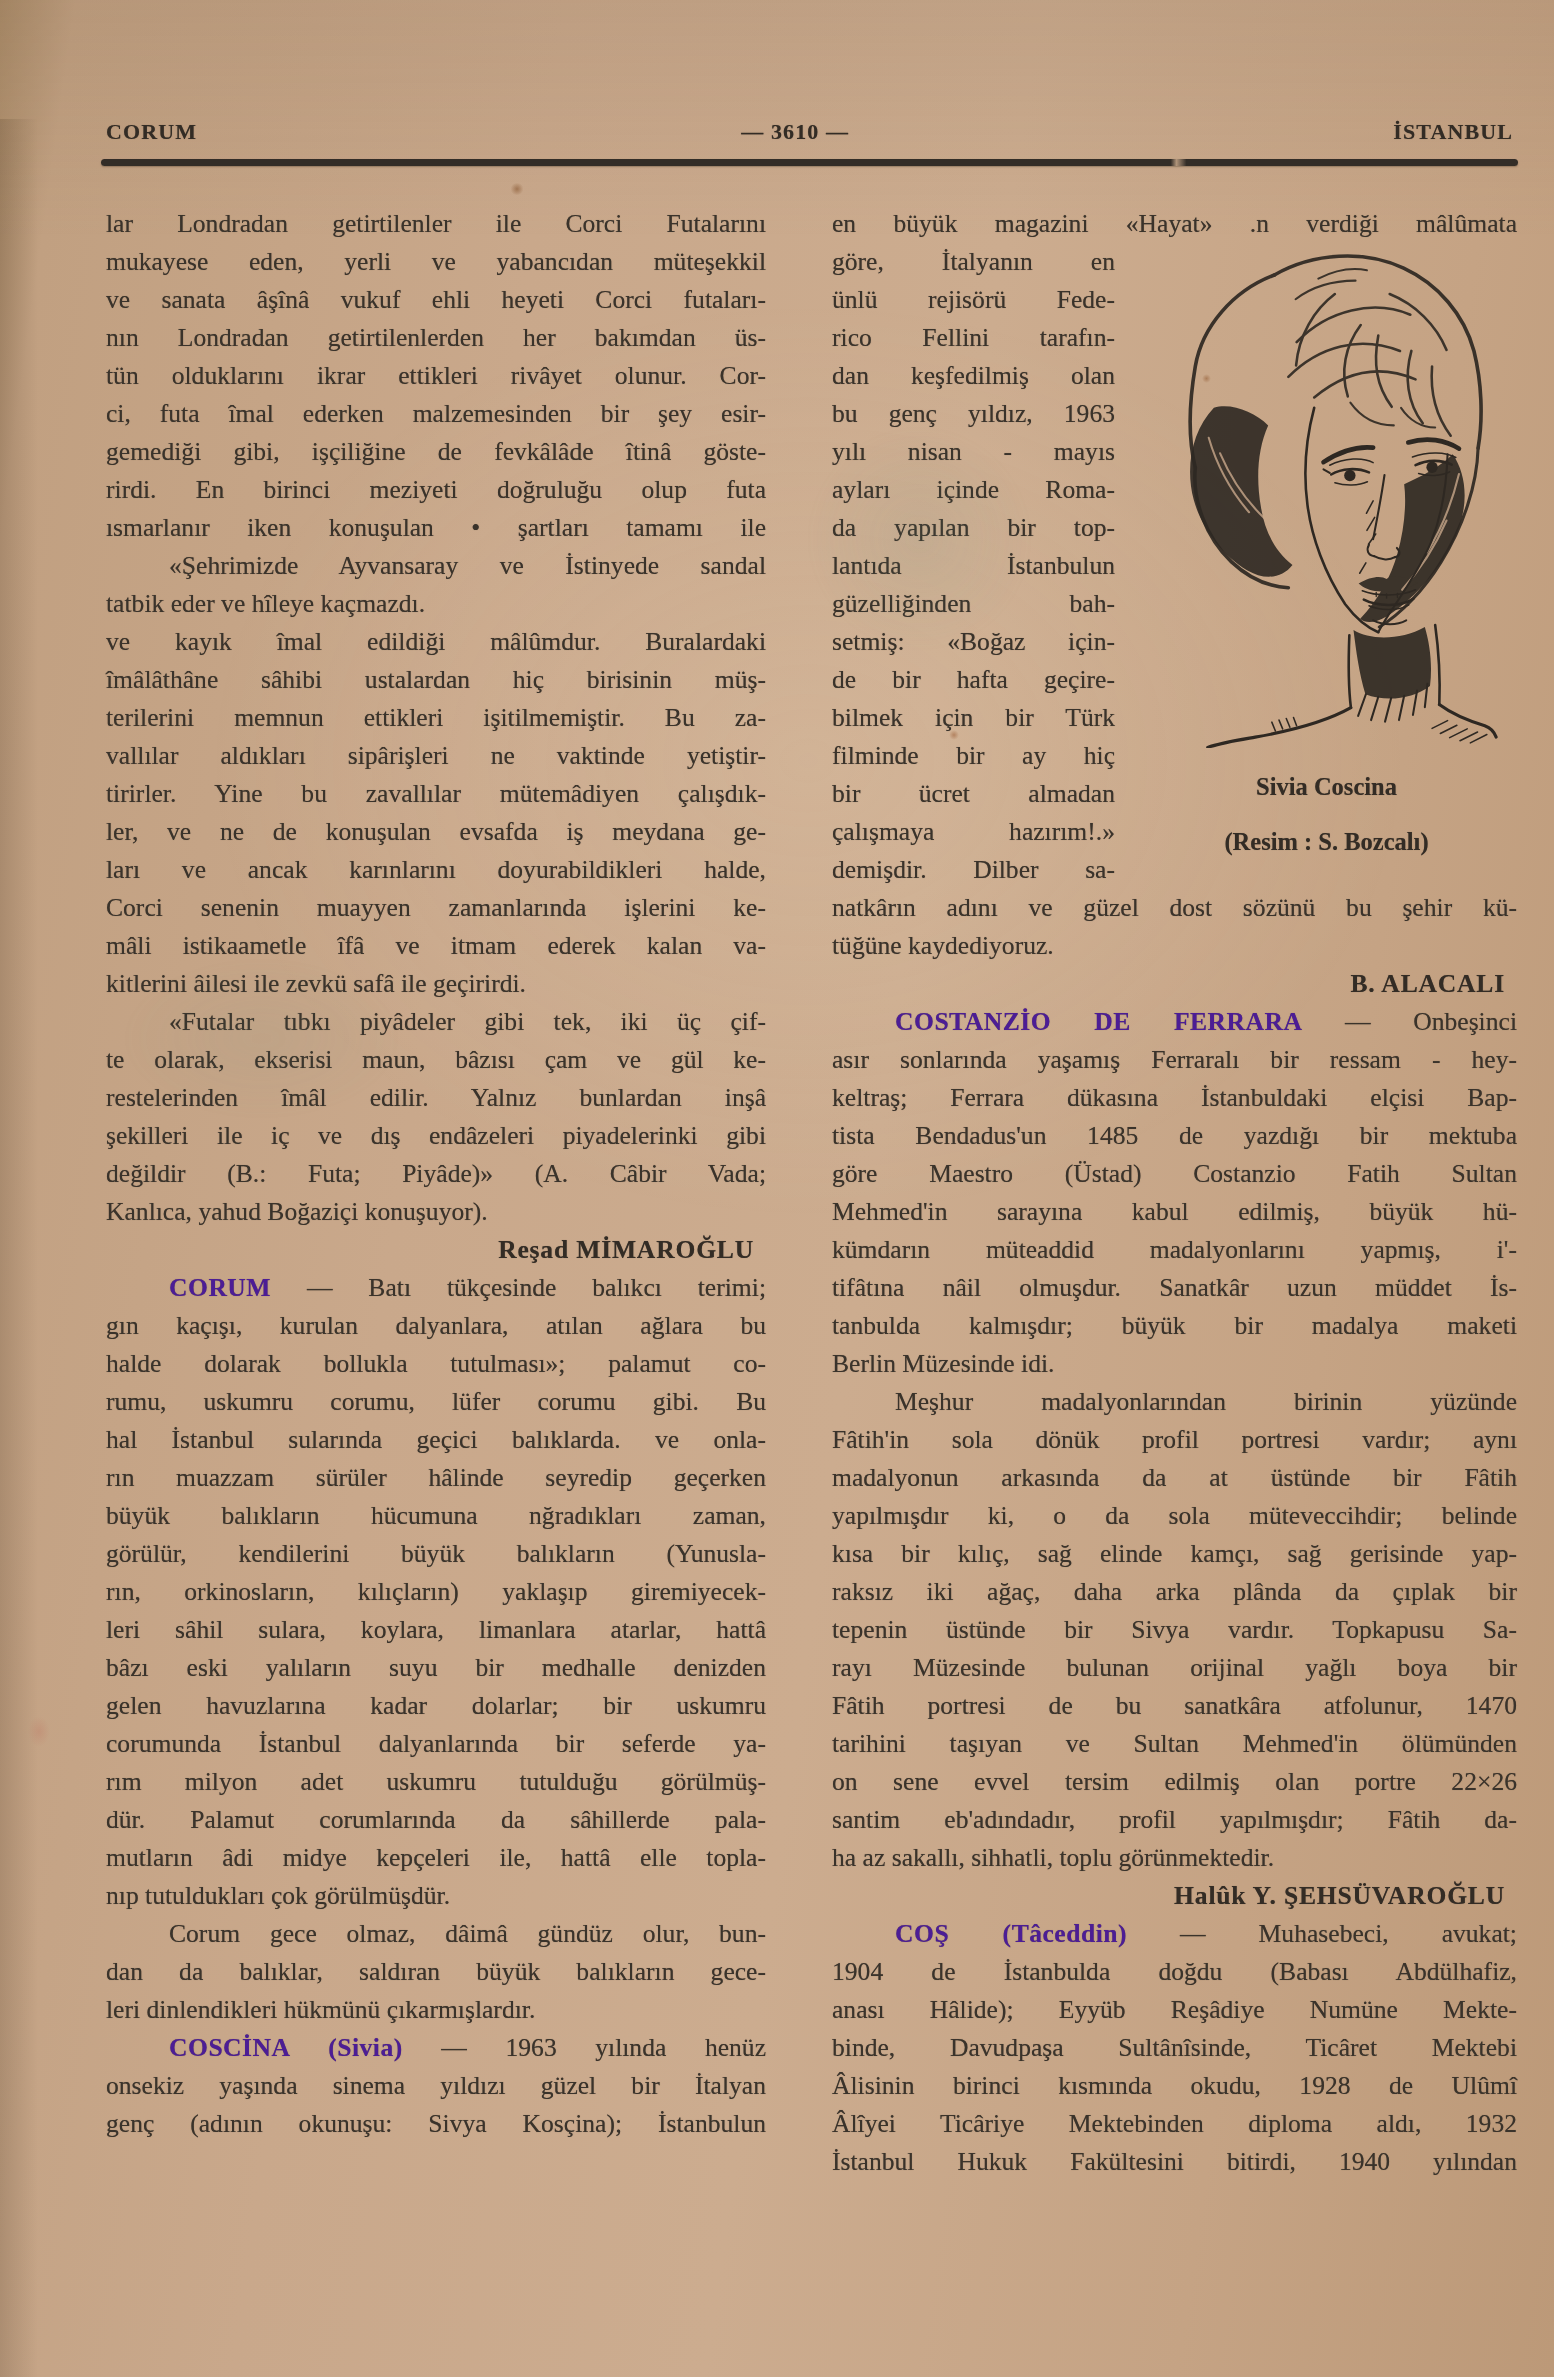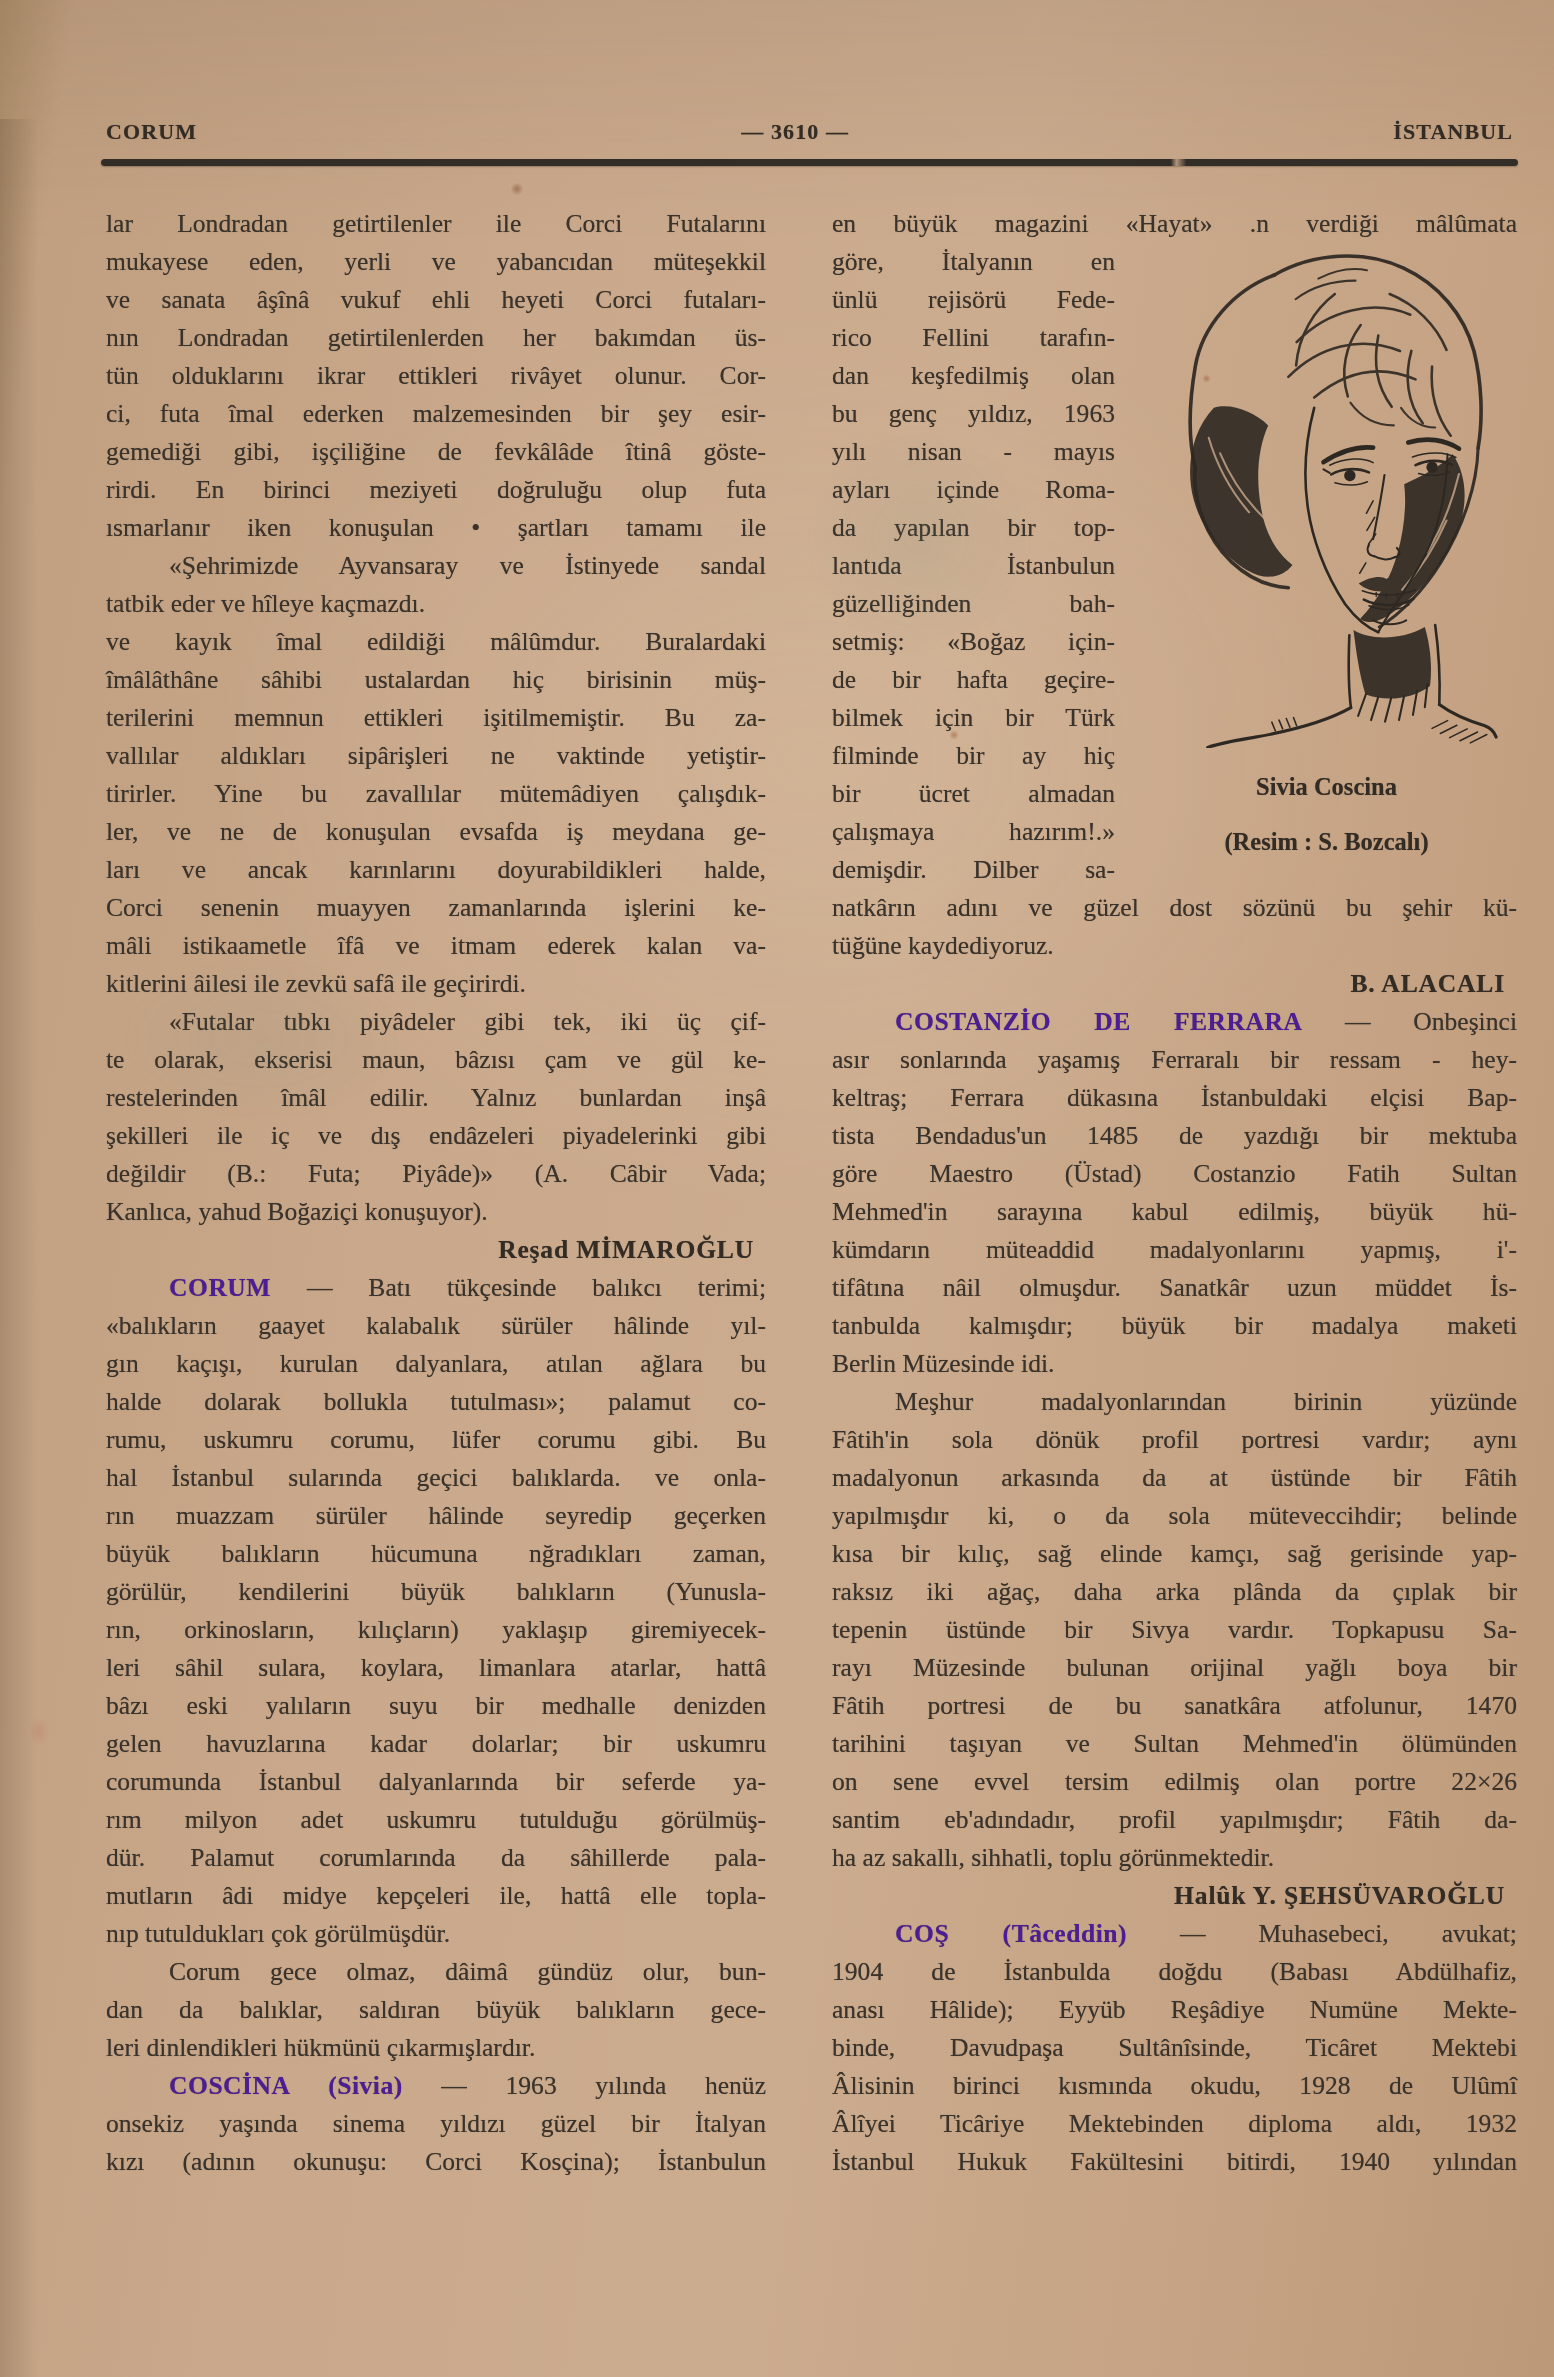--- a/index.html
+++ b/index.html
@@ -97,21 +97,20 @@
           <div class="line j">mâli istikaametle îfâ ve itmam ederek kalan va-</div>
           <div class="line l">kitlerini âilesi ile zevkü safâ ile geçirirdi.</div>
           <div class="line ji">«Futalar tıbkı piyâdeler gibi tek, iki üç çif-</div>
           <div class="line j">te olarak, ekserisi maun, bâzısı çam ve gül ke-</div>
           <div class="line j">restelerinden îmâl edilir. Yalnız bunlardan inşâ</div>
           <div class="line j">şekilleri ile iç ve dış endâzeleri piyadelerinki gibi</div>
           <div class="line j">değildir (B.: Futa; Piyâde)» (A. Câbir Vada;</div>
           <div class="line l">Kanlıca, yahud Boğaziçi konuşuyor).</div>
           <div class="line r">Reşad MİMAROĞLU</div>
           <div class="line ji"><b>CORUM</b> — Batı tükçesinde balıkcı terimi;</div>
-          <div class="line j">«balıkların gaayet kalabalık sürüler hâlinde yıl-</div>
           <div class="line j">gın kaçışı, kurulan dalyanlara, atılan ağlara bu</div>
           <div class="line j">halde dolarak bollukla tutulması»; palamut co-</div>
           <div class="line j">rumu, uskumru corumu, lüfer corumu gibi. Bu</div>
           <div class="line j">hal İstanbul sularında geçici balıklarda. ve onla-</div>
           <div class="line j">rın muazzam sürüler hâlinde seyredip geçerken</div>
           <div class="line j">büyük balıkların hücumuna nğradıkları zaman,</div>
           <div class="line j">görülür, kendilerini büyük balıkların (Yunusla-</div>
           <div class="line j">rın, orkinosların, kılıçların) yaklaşıp giremiyecek-</div>
           <div class="line j">leri sâhil sulara, koylara, limanlara atarlar, hattâ</div>
           <div class="line j">bâzı eski yalıların suyu bir medhalle denizden</div>
@@ -119,21 +118,21 @@
           <div class="line j">corumunda İstanbul dalyanlarında bir seferde ya-</div>
           <div class="line j">rım milyon adet uskumru tutulduğu görülmüş-</div>
           <div class="line j">dür. Palamut corumlarında da sâhillerde pala-</div>
           <div class="line j">mutların âdi midye kepçeleri ile, hattâ elle topla-</div>
           <div class="line l">nıp tutuldukları çok görülmüşdür.</div>
           <div class="line ji">Corum gece olmaz, dâimâ gündüz olur, bun-</div>
           <div class="line j">dan da balıklar, saldıran büyük balıkların gece-</div>
           <div class="line l">leri dinlendikleri hükmünü çıkarmışlardır.</div>
           <div class="line ji"><b>COSCİNA (Sivia)</b> — 1963 yılında henüz</div>
           <div class="line j">onsekiz yaşında sinema yıldızı güzel bir İtalyan</div>
-          <div class="line j">kızı (adının okunuşu: Corci Kosçina); İstanbulun</div>
+          <div class="line j">genç (adının okunuşu: Sivya Kosçina); İstanbulun</div>
         </div>
     </div>
 
     <div class="col-right">
       <div>
           <div class="line j">en büyük magazini «Hayat» .n verdiği mâlûmata</div>
         </div>
 
       <div class="wrap">
         <div class="wrap-text">

